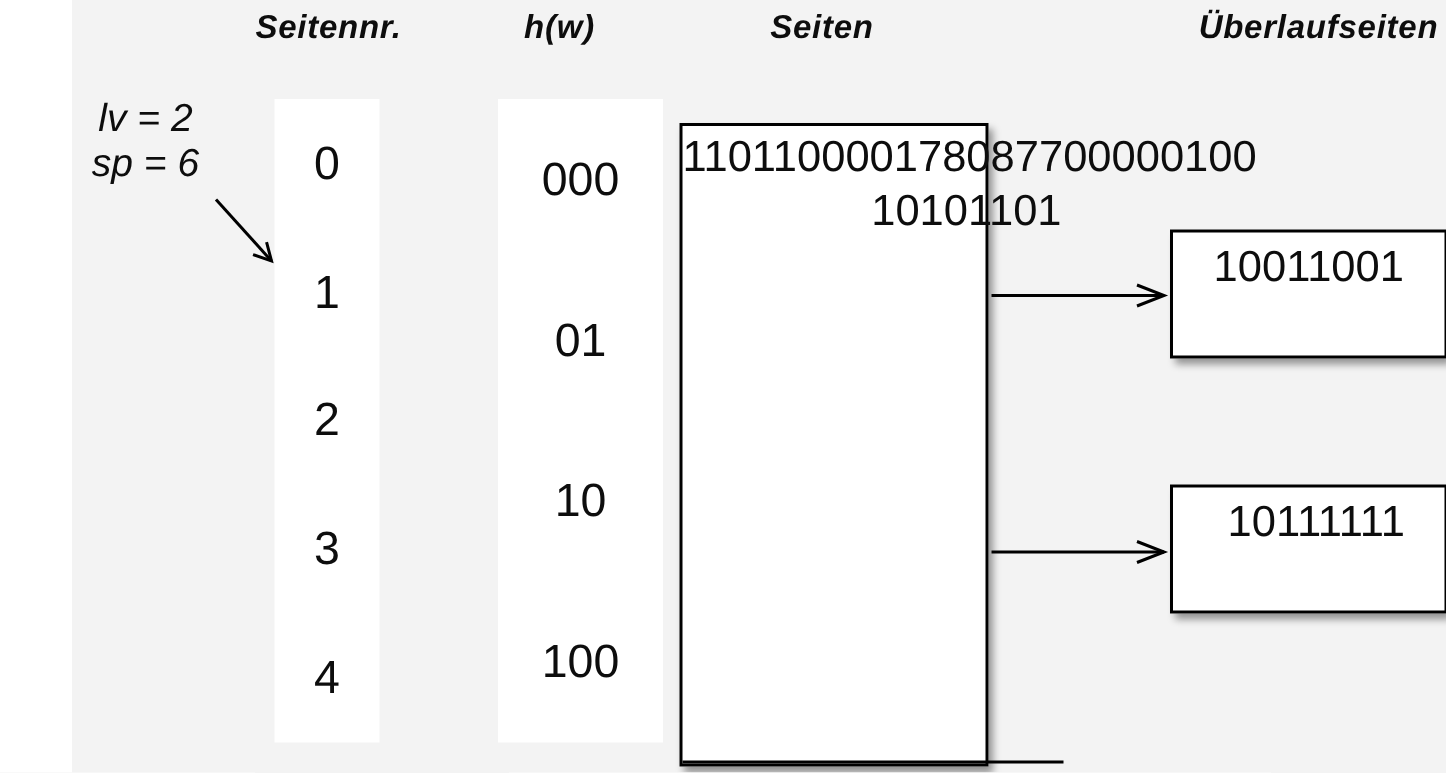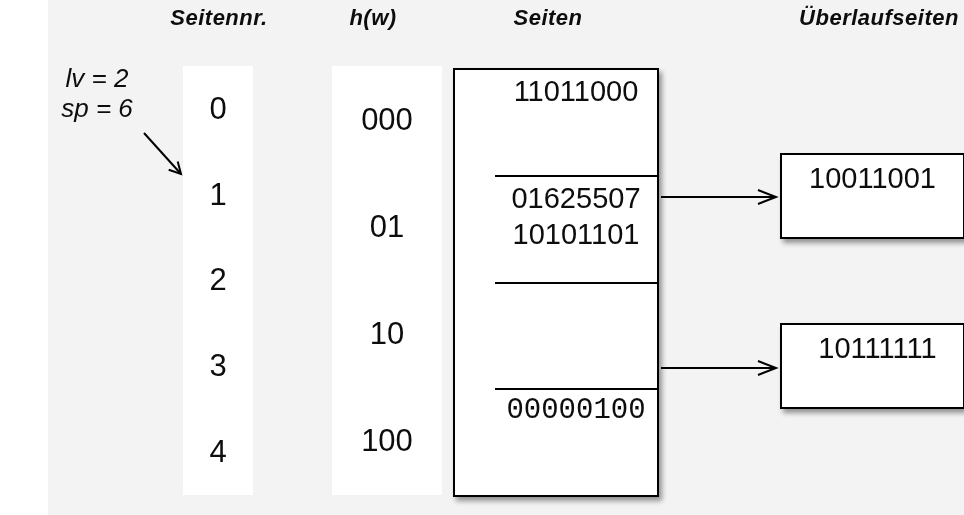--- a/index.html
+++ b/index.html
@@ -55,38 +55,37 @@
   .scell {
     flex: 1 1 0;
     display: flex;
     align-items: center;
     justify-content: center;
     font-size: 31px;
   }
   .ptable {
     position: absolute;
     left: 405px;
-    top: 68px;
+    top: 82px;
     width: 206px;
     height: 429px;
     box-sizing: border-box;
     background: #ffffff;
     border: 2px solid #000000;
     box-shadow: 3px 4px 5px rgba(0,0,0,0.40);
     display: flex;
-    flex-direction: column;
-    padding-left: 40px;
+    flex-direction: row;
   }
   .trow {
     flex: 1 1 0;
     border-bottom: 2px solid #000000;
     padding-top: 3px;
     box-sizing: border-box;
   }
-  .trow:last-child { border-bottom: none; font-family: Liberation Mono, monospace; }
+  .trow:last-child { border-bottom: none; }
   .bline {
     height: 36px;
     line-height: 36px;
     text-align: center;
     font-size: 29px;
     white-space: nowrap;
   }
   .obox {
     position: absolute;
     left: 732px;
@@ -147,21 +146,21 @@
     <div class="scell">10</div>
     <div class="scell">100</div>
   </div>
 
   <div class="ptable">
     <div class="trow">
       <div class="bline">11011000</div>
       <div class="bline"></div>
     </div>
     <div class="trow">
-      <div class="bline">01625507</div>
+      <div class="bline">01780877</div>
       <div class="bline">10101101</div>
     </div>
     <div class="trow">
     </div>
     <div class="trow">
       <div class="bline">00000100</div>
       <div class="bline"></div>
     </div>
   </div>
 

